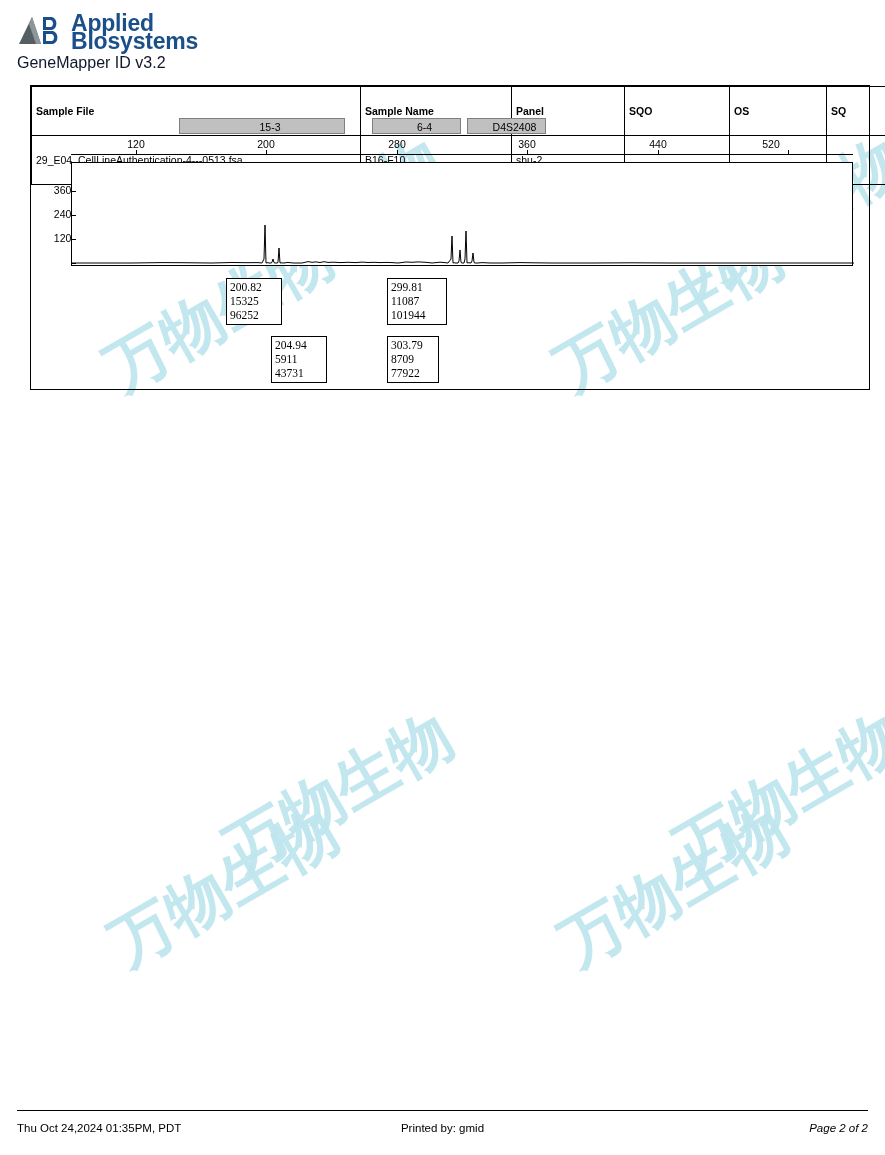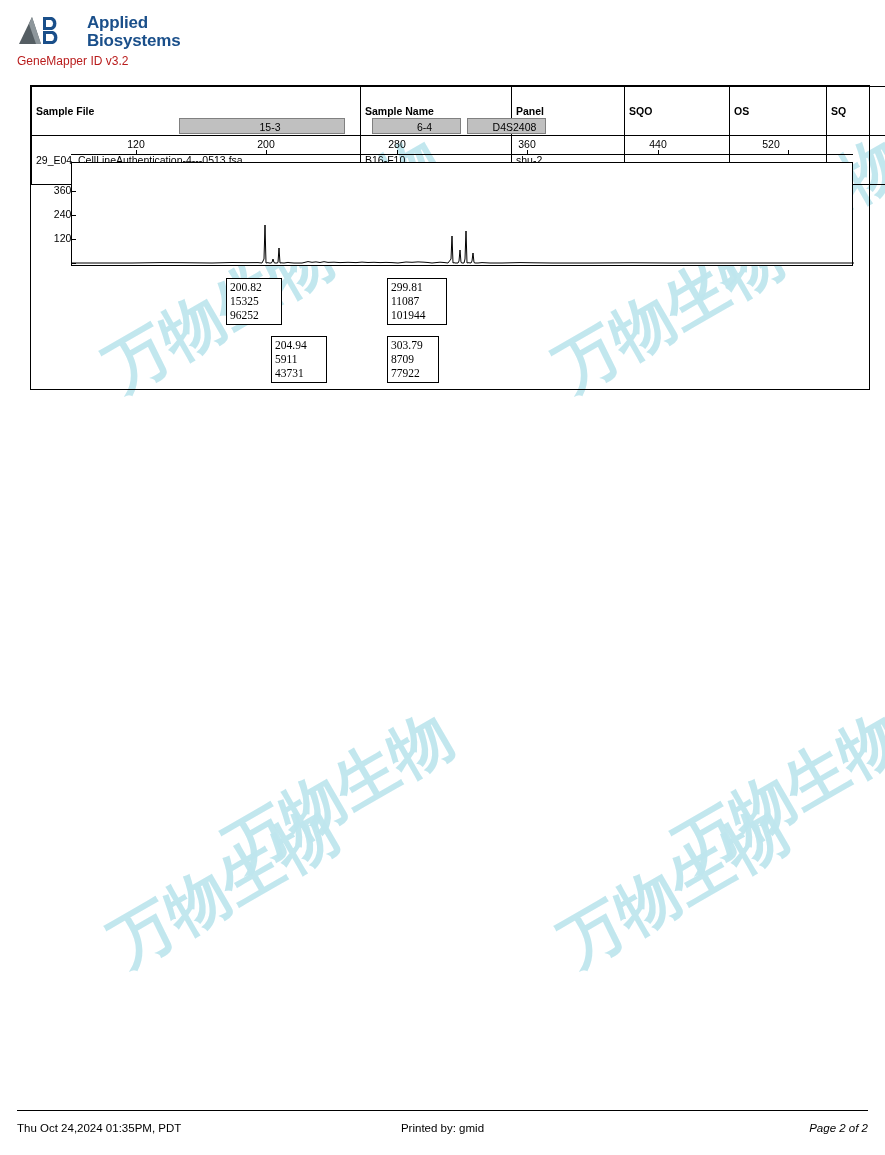--- a/index.html
+++ b/index.html
@@ -26,35 +26,35 @@
   }
   #logo-mark {
     position: absolute;
     left: 0;
     top: 0;
     width: 46px;
     height: 34px;
   }
   #logo-text {
     position: absolute;
-    left: 70px;
+    left: 54px;
     top: 0px;
     font-family: "Liberation Sans", sans-serif;
     font-weight: bold;
-    font-size: 17px;
+    font-size: 23px;
     line-height: 18px;
     color: #1a4f8a;
     letter-spacing: -0.2px;
   }
   #app-version {
     position: absolute;
     left: 17px;
     top: 54px;
-    font-size: 12px;
-    color: #b91c1c;
+    font-size: 16px;
+    color: #0f172a;
   }
 
   
   #panel {
     position: absolute;
     left: 30px;
     top: 85px;
     width: 840px;
     height: 305px;
     border: 1px solid #000;

